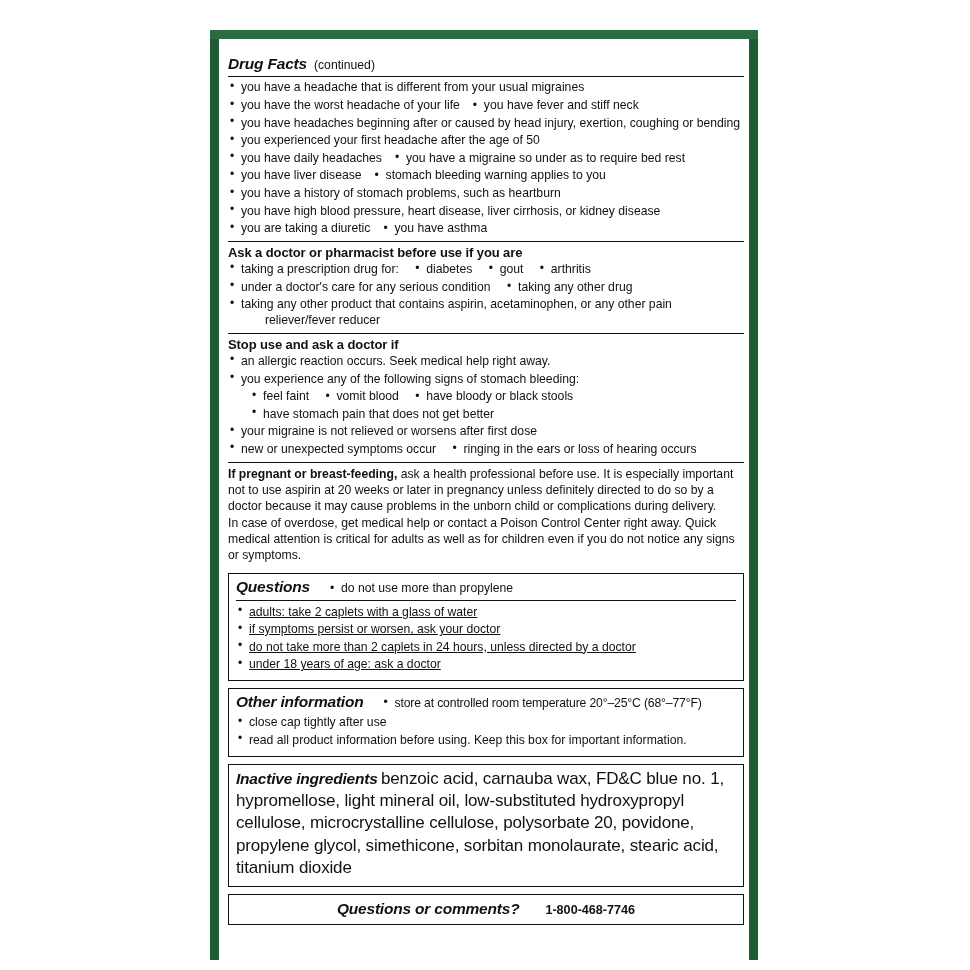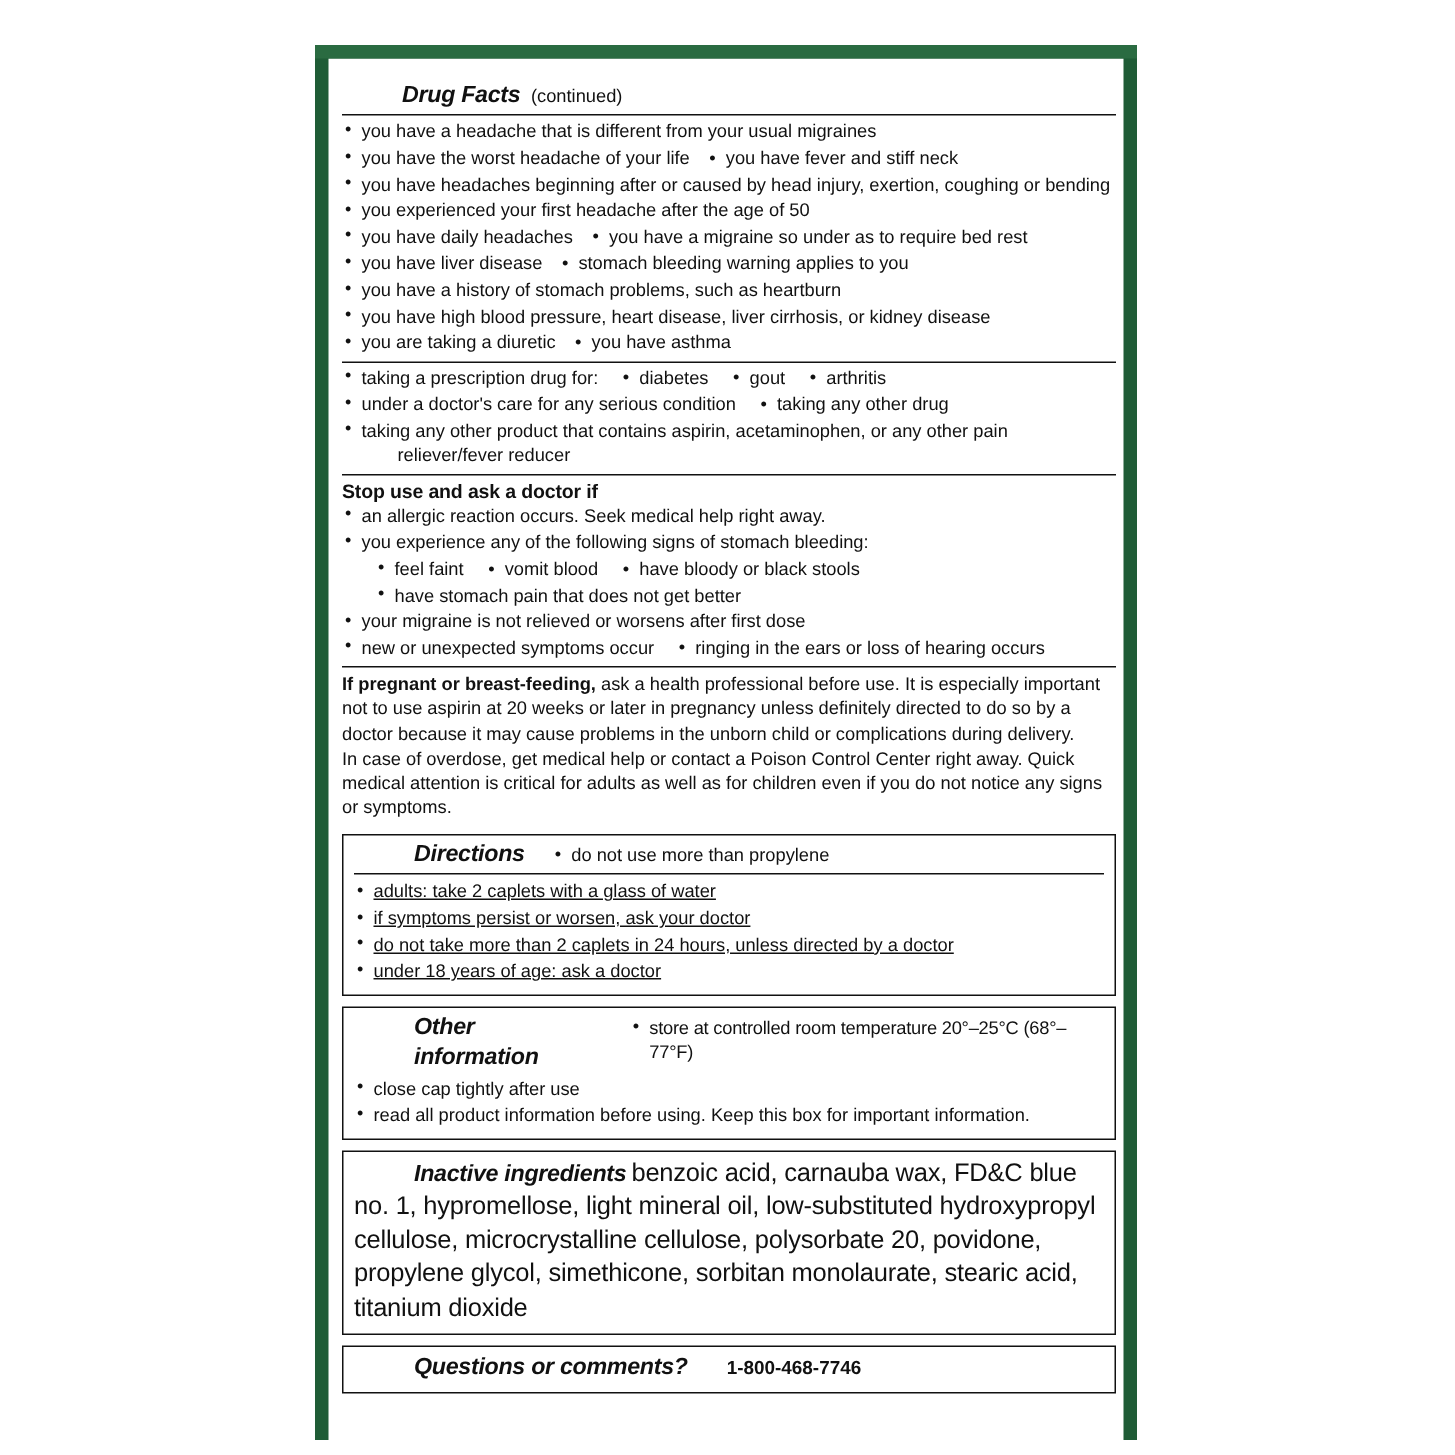--- a/index.html
+++ b/index.html
@@ -65,21 +65,20 @@
   .sec-title {
     font-weight: bold;
     font-size: 13px;
     letter-spacing: -0.1px;
   }
   .sec-title-italic {
     font-style: italic;
     font-weight: bold;
     font-size: 15.5px;
     letter-spacing: -0.2px;
-    margin-left: 40px;
   }
   .hdr-row {
     display: flex;
     align-items: baseline;
     gap: 7px;
     padding: 2px 0 2px 0;
   }
   .hdr-sub {
     font-size: 12.2px;
     font-weight: normal;
@@ -141,20 +140,21 @@
     padding-top: 0;
   }
   .qbox {
     border: 1.5px solid #111;
     margin-top: 7px;
     padding: 4px 7px 5px 7px;
     display: flex;
     align-items: baseline;
     gap: 26px;
     box-sizing: border-box;
+    justify-content: center;
   }
   .qnum {
     font-weight: bold;
     font-size: 12.6px;
   }
   .tight { letter-spacing: -0.15px; }
 </style>
 </head>
 <body>
 
@@ -178,20 +178,21 @@
         <li><span>you have daily headaches</span><span class="inline-b">you have a migraine so under as to require bed rest</span></li>
         <li><span>you have liver disease</span><span class="inline-b">stomach bleeding warning applies to you</span></li>
         <li><span>you have a history of stomach problems, such as heartburn</span></li>
         <li><span>you have high blood pressure, heart disease, liver cirrhosis, or kidney disease</span></li>
         <li><span>you are taking a diuretic</span><span class="inline-b">you have asthma</span></li>
       </ul>
     </div>
     <div class="rule"></div>
 
     <div class="blk">
+      <div class="sec-title">Ask a doctor or pharmacist before use if you are</div>
       <ul class="bl">
         <li>
           <span>taking a prescription drug for:</span>
           <span class="inline-b">diabetes</span>
           <span class="inline-b">gout</span>
           <span class="inline-b">arthritis</span>
         </li>
         <li>
           <span>under a doctor's care for any serious condition</span>
           <span class="inline-b">taking any other drug</span>
@@ -231,21 +232,21 @@
     <div class="blk">
       <p class="para">
         <span class="b">If pregnant or breast-feeding,</span>
         <span>ask a health professional before use. It is especially important not to use aspirin at 20 weeks or later in pregnancy unless definitely directed to do so by a doctor because it may cause problems in the unborn child or complications during delivery.</span>
       </p>
       <p class="para">In case of overdose, get medical help or contact a Poison Control Center right away. Quick medical attention is critical for adults as well as for children even if you do not notice any signs or symptoms.</p>
     </div>
 
     <div class="boxsec">
       <div class="hdr-row">
-        <span class="sec-title-italic">Directions</span>
+        <span class="sec-title-italic">Questions</span>
         <span class="hdr-sub inline-b">do not use more than propylene</span>
       </div>
       <div class="rule-thin"></div>
       <ul class="bl" style="padding-top:3px;text-decoration:underline;">
         <li><span>adults: take 2 caplets with a glass of water</span></li>
         <li><span>if symptoms persist or worsen, ask your doctor</span></li>
         <li><span>do not take more than 2 caplets in 24 hours, unless directed by a doctor</span></li>
         <li><span>under 18 years of age: ask a doctor</span></li>
       </ul>
     </div>

